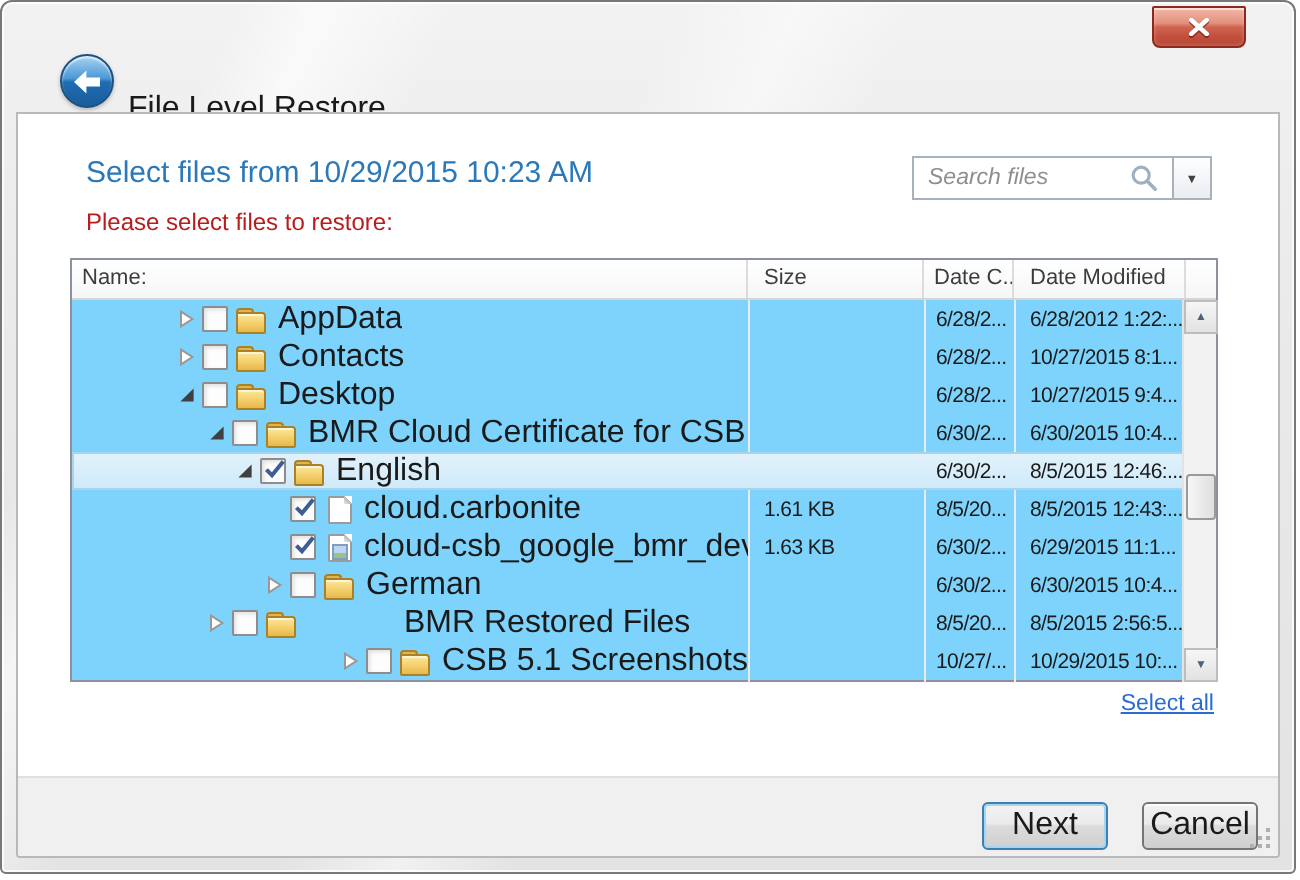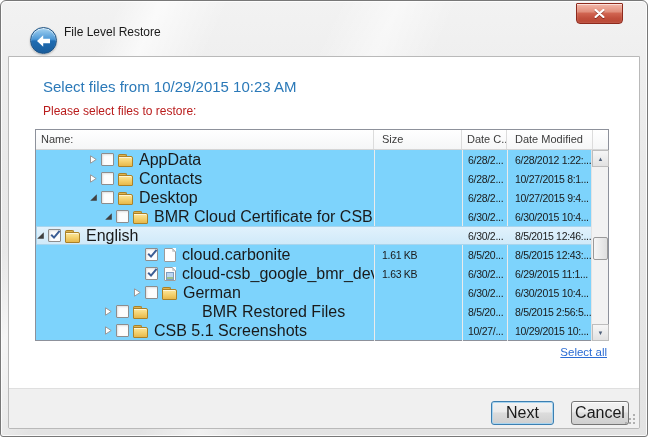--- a/index.html
+++ b/index.html
@@ -29,21 +29,21 @@
   .close-btn svg{ filter:drop-shadow(0 1px 0 rgba(90,20,10,.55)); }
 
   
   .back-btn{
     position:absolute; left:29px; top:26px; width:27px; height:27px; border-radius:50%;
     border:1px solid #1d5182;
     background:linear-gradient(180deg,#a6d4f2 0%,#4b97d6 45%,#1f6cb2 52%,#1a5d9c 100%);
     box-shadow: inset 0 1px 1px rgba(255,255,255,.7), 0 1px 2px rgba(0,0,0,.25);
     display:flex; align-items:center; justify-content:center;
   }
-  .win-title{ position:absolute; left:63px; top:24px; font-size:12px; color:#1a1a1a; }
+  .win-title{ position:absolute; left:63px; top:45px; font-size:16px; color:#1a1a1a;text-decoration:underline; }
 
   
   .inner{
     position:absolute; left:7px; right:7px; top:55px; bottom:7px;
     background:#fff; border:1px solid #b9b9b9; border-radius:0 0 2px 2px;
   }
   .heading{ position:absolute; left:34px; top:21px; font-size:15px; font-weight:400;
             color:var(--heading-blue,#2b79b8); }
   .instruction{ position:absolute; left:34px; top:47px; font-size:12px; color:#b91c1c; }
 
@@ -153,20 +153,32 @@
   <div class="back-btn">
     <svg width="15" height="14" viewBox="0 0 15 14">
       <path d="M7.2 1.2 L1 7 L7.2 12.8 L7.2 9.3 L14 9.3 L14 4.7 L7.2 4.7 Z" fill="#ffffff"></path>
     </svg>
   </div>
   <div class="win-title">File Level Restore</div>
 
   <div class="inner">
     <div class="heading">Select files from 10/29/2015 10:23 AM</div>
 
+    <div class="search">
+      <input type="text" placeholder="Search files" style="">
+      <span class="mag">
+        <svg width="15" height="15" viewBox="0 0 15 15">
+          <circle cx="5.6" cy="5.6" r="4" fill="none" stroke="#9fb0c1" stroke-width="1.6"></circle>
+          <line x1="8.8" y1="8.8" x2="12.6" y2="12.6" stroke="#9fb0c1" stroke-width="1.8" stroke-linecap="round"></line>
+        </svg>
+      </span>
+      <div class="drop">
+        <span style="transform:scale(.8)">▼</span>
+      </div>
+    </div>
 
     <div class="instruction">Please select files to restore:</div>
 
     <div class="table">
       <div class="thead" id="thead">
           <div class="hcell col-name">Name:</div>
           <div class="hcell col-size">Size</div>
           <div class="hcell col-datec">Date C...</div>
           <div class="hcell col-datem">Date Modified</div>
           <div class="hcell col-fill"></div>
@@ -229,21 +241,21 @@
               </span>
               <span class="cb"></span>
               <span class="icon-folder"></span>
               <span style="overflow: hidden; white-space: nowrap;">BMR Cloud Certificate for CSB</span>
             </div>
             <div class="cell csize"></div>
             <div class="cell cdatec">6/30/2...</div>
             <div class="cell cdatem">6/30/2015 10:4...</div>
           </div>
           <div class="row selected">
-            <div class="cell cname" style="">
+            <div class="cell cname" style="padding-left: 82px;">
               <span class="exp">
                 <svg width="9" height="9" viewBox="0 0 9 9">
                   <path d="M7.8 1.2 L7.8 7.8 L1.2 7.8 Z" fill="#404040"></path>
                 </svg>
               </span>
               <span class="cb">
                 <svg width="13" height="13" viewBox="0 0 13 13">
                   <polyline points="2.2,6.8 5,9.6 10.6,2.8" fill="none" stroke="#3c5e95" stroke-width="2"></polyline>
                 </svg>
               </span>
@@ -308,21 +320,21 @@
               </span>
               <span class="cb"></span>
               <span class="icon-folder"></span>
               <span style="overflow: hidden; white-space: nowrap; margin-left: 48px;">BMR Restored Files</span>
             </div>
             <div class="cell csize"></div>
             <div class="cell cdatec">8/5/20...</div>
             <div class="cell cdatem">8/5/2015 2:56:5...</div>
           </div>
           <div class="row">
-            <div class="cell cname" style="padding-left: 68px;">
+            <div class="cell cname" style="padding-left: 68px; justify-content: flex-end;">
               <span class="exp">
                 <svg width="9" height="9" viewBox="0 0 9 9">
                   <path d="M1.5 0.8 L7.2 4.5 L1.5 8.2 Z" fill="#ffffff" stroke="#989898"></path>
                 </svg>
               </span>
               <span class="cb"></span>
               <span class="icon-folder"></span>
               <span style="overflow: hidden; white-space: nowrap;">CSB 5.1 Screenshots</span>
             </div>
             <div class="cell csize"></div>

